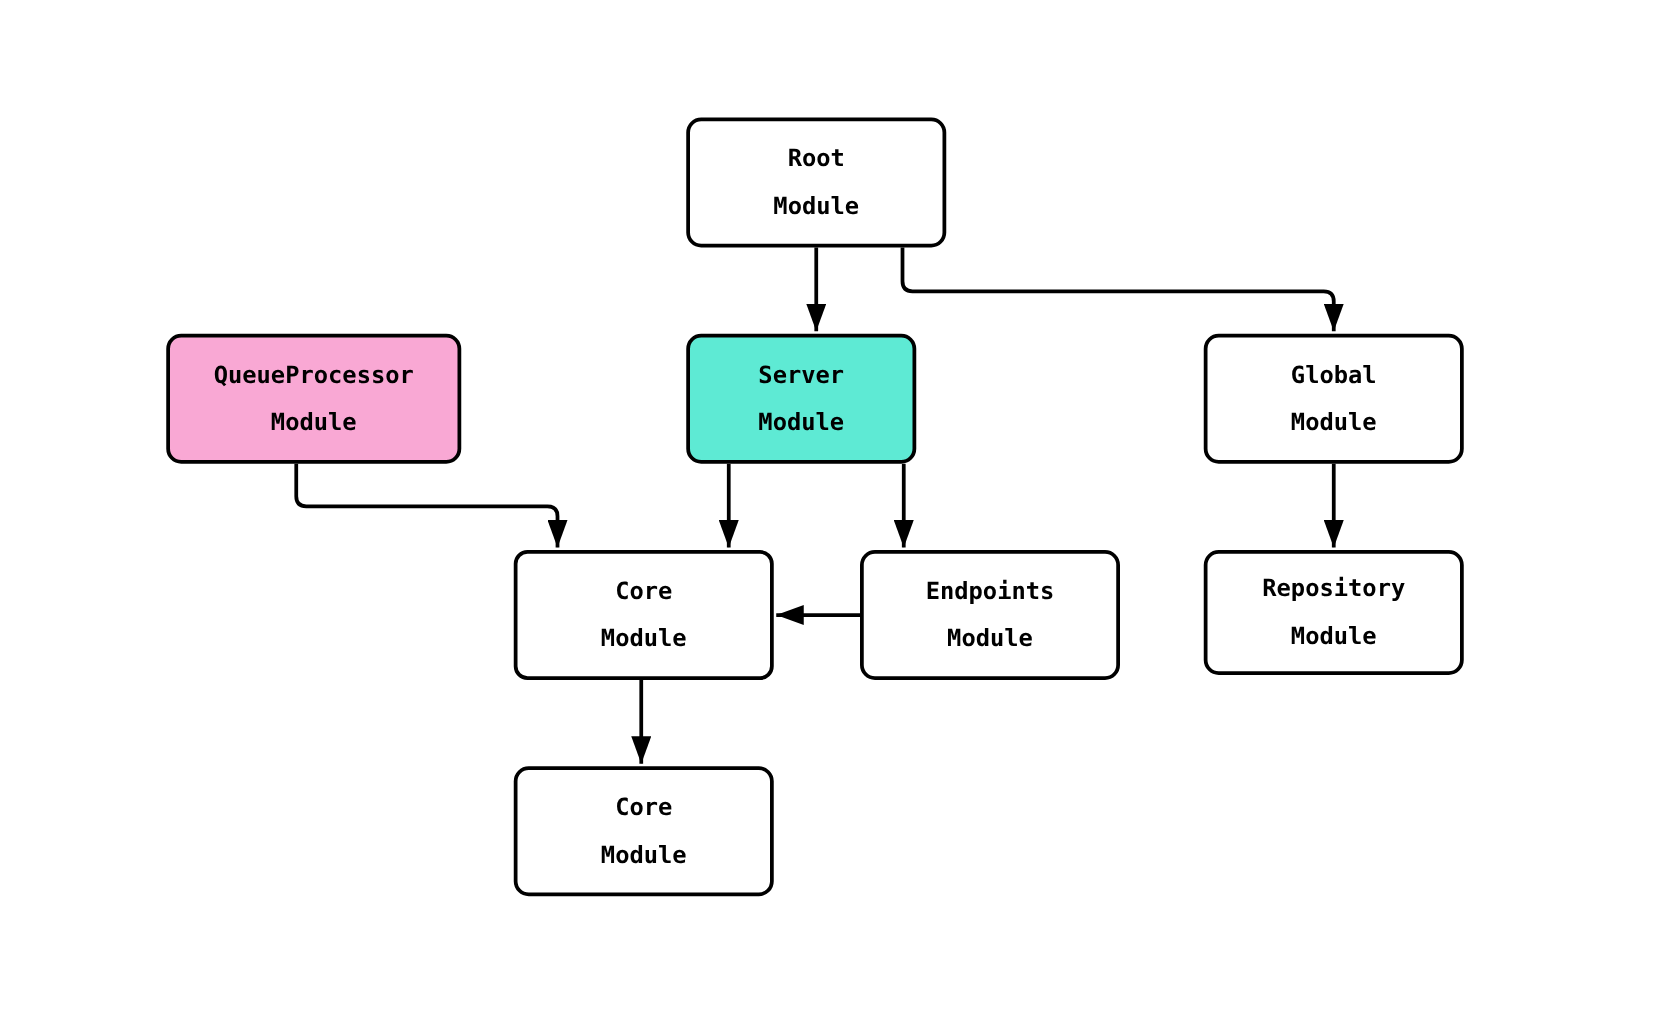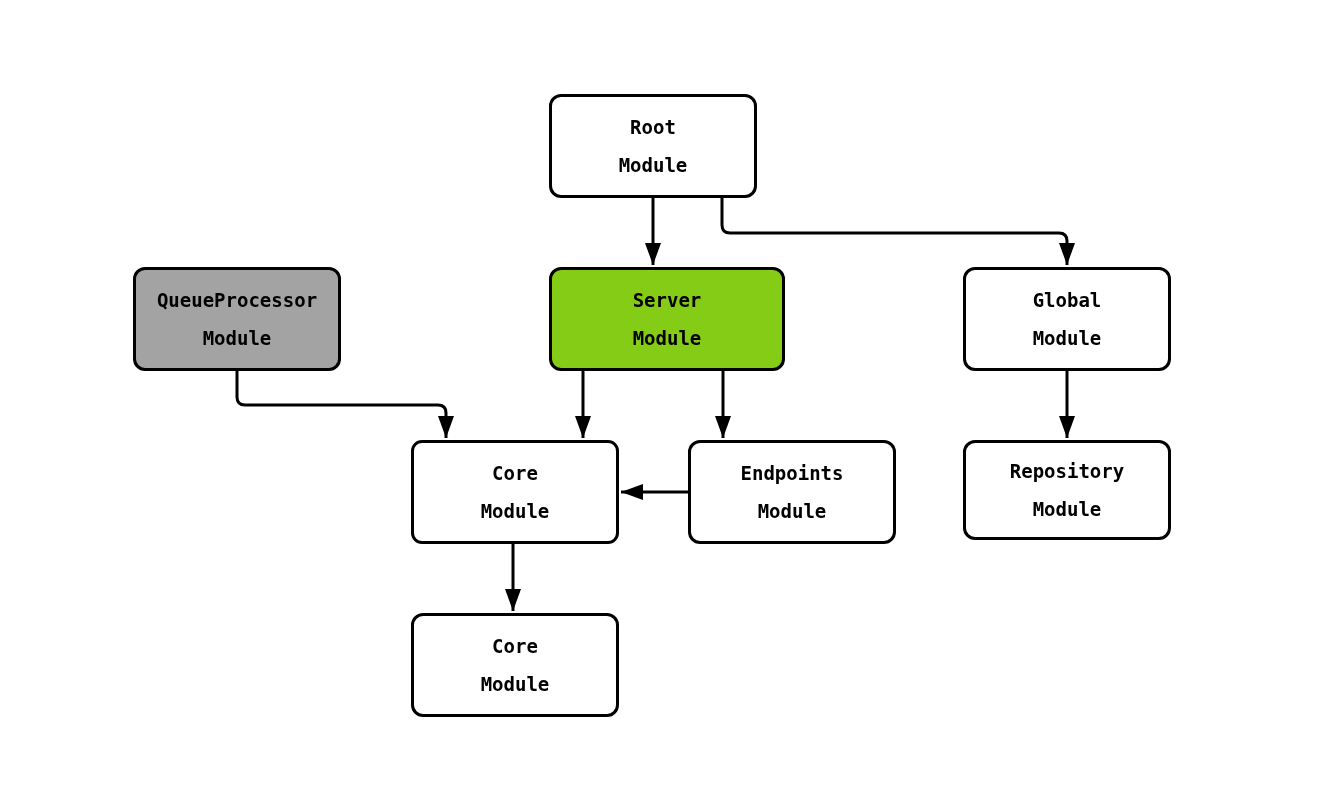--- a/index.html
+++ b/index.html
@@ -59,25 +59,25 @@
       <path d="M583,371 L583,438" fill="none" stroke="#000000" stroke-width="3" marker-end="url(#arrowhead)"></path>
       <path d="M723,371 L723,438" fill="none" stroke="#000000" stroke-width="3" marker-end="url(#arrowhead)"></path>
       <path d="M688,492 L621,492" fill="none" stroke="#000000" stroke-width="3" marker-end="url(#arrowhead)"></path>
       <path d="M1067,371 L1067,438" fill="none" stroke="#000000" stroke-width="3" marker-end="url(#arrowhead)"></path>
       <path d="M513,544 L513,611" fill="none" stroke="#000000" stroke-width="3" marker-end="url(#arrowhead)"></path>
     </svg>
     <div class="node" style="left: 549px; top: 94px; width: 208px; height: 104px; border-color: rgb(0, 0, 0); background: rgb(255, 255, 255);">
       <span class="label-line" style="color: rgb(0, 0, 0);">Root</span>
       <span class="label-line" style="color: rgb(0, 0, 0);">Module</span>
     </div>
-    <div class="node" style="left: 133px; top: 267px; width: 208px; height: 104px; border-color: rgb(0, 0, 0); background: #a3a3a3;">
+    <div class="node" style="left: 133px; top: 267px; width: 236px; height: 104px; border-color: rgb(0, 0, 0); background: #f9a8d4;">
       <span class="label-line" style="color: rgb(0, 0, 0);">QueueProcessor</span>
       <span class="label-line" style="color: rgb(0, 0, 0);">Module</span>
     </div>
-    <div class="node" style="left: 549px; top: 267px; width: 236px; height: 104px; border-color: rgb(0, 0, 0); background: #84cc16;">
+    <div class="node" style="left: 549px; top: 267px; width: 184px; height: 104px; border-color: rgb(0, 0, 0); background: #5eead4;">
       <span class="label-line" style="color: rgb(0, 0, 0);">Server</span>
       <span class="label-line" style="color: rgb(0, 0, 0);">Module</span>
     </div>
     <div class="node" style="left: 963px; top: 267px; width: 208px; height: 104px; border-color: rgb(0, 0, 0); background: rgb(255, 255, 255);">
       <span class="label-line" style="color: #000000;">Global</span>
       <span class="label-line" style="color: rgb(0, 0, 0);">Module</span>
     </div>
     <div class="node" style="left: 411px; top: 440px; width: 208px; height: 104px; border-color: rgb(0, 0, 0); background: rgb(255, 255, 255); border-radius: 11px;">
       <span class="label-line" style="color: rgb(0, 0, 0);">Core</span>
       <span class="label-line" style="color: rgb(0, 0, 0);">Module</span>

